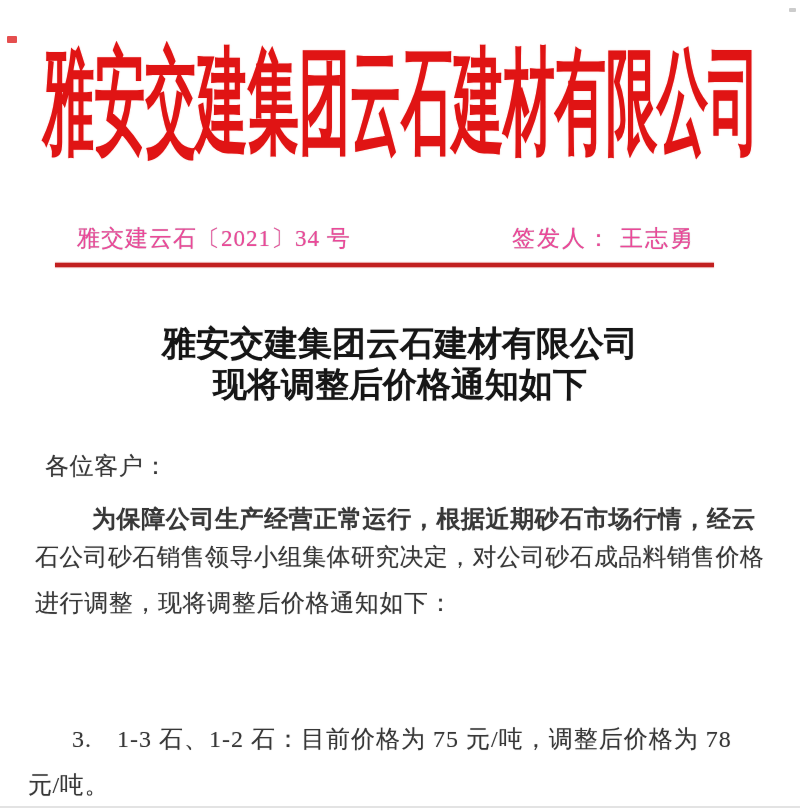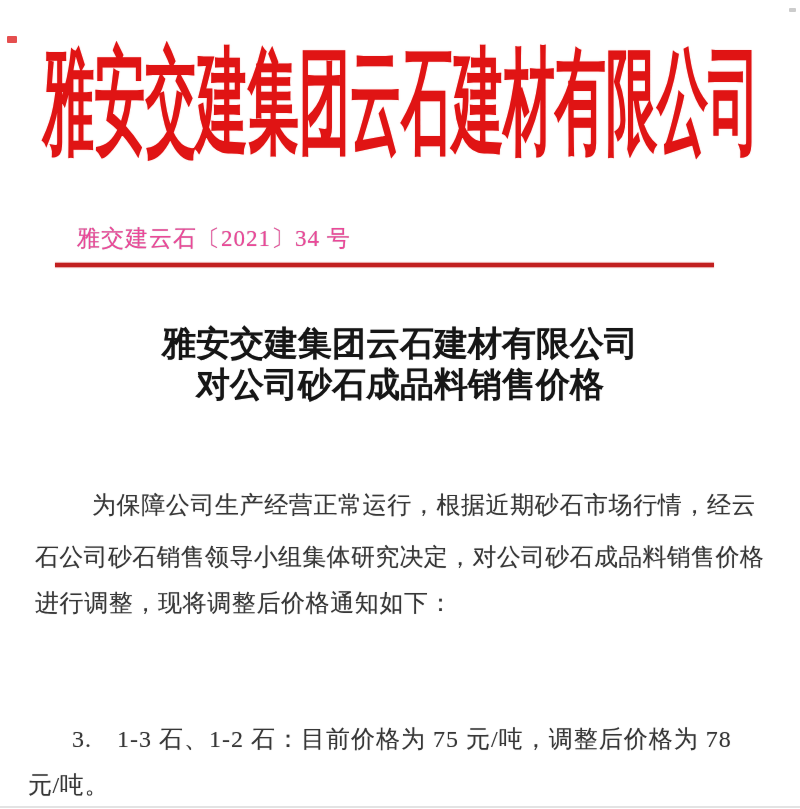--- a/index.html
+++ b/index.html
@@ -74,21 +74,21 @@
     position:absolute;
     height:46px;
     line-height:46px;
     font-size:24px;
     letter-spacing:0.6px;
     color:#383838;
     white-space:pre;
     text-shadow:0 0 1px rgba(56,56,56,.38);
   }
   .bl0{top:443px;left:45px;}
-  .bl1{top:482px;left:92px;}
+  .bl1{top:496px;left:92px;font-weight:bold;}
   .bl2{top:534px;left:35px;letter-spacing:0.3px;}
   .bl3{top:580px;left:35px;}
   .bl4{top:625px;left:70px;}
   .bl5{top:671px;left:72px;}
   .bl6{top:716px;left:72px;letter-spacing:1px;}
   .bl7{top:762px;left:28px;}
   
   .speck-red{
     position:absolute;left:7px;top:36px;width:10px;height:7px;
     background:#e03030;opacity:.85;border-radius:1px;
@@ -109,30 +109,32 @@
 
   <div class="speck-red"></div>
   <div class="speck-gray"></div>
 
   <div class="masthead">
     <div class="masthead-text">雅安交建集团云石建材有限公司</div>
   </div>
 
   <div class="doc-header">
     <span class="doc-number">雅交建云石〔2021〕34 号</span>
+    <span class="issuer"><span>签发人：</span><span class="issuer-name">王志勇</span></span>
   </div>
 
   <div class="red-divider"></div>
 
   <div class="notice-title">
     <div>雅安交建集团云石建材有限公司</div>
-    <div>对公司砂石成品料销售价格</div>
+    <div>现将调整后价格通知如下</div>
   </div>
 
   <div class="body-block">
+    <div class="bl bl0">各位客户：</div>
     <div class="bl bl1">为保障公司生产经营正常运行，根据近期砂石市场行情，经云</div>
     <div class="bl bl3">进行调整，现将调整后价格通知如下：</div>
     <div class="bl bl2">石公司砂石销售领导小组集体研究决定，对公司砂石成品料销售价格</div>
     <div class="bl bl6">3.　1-3 石、1-2 石：目前价格为 75 元/吨，调整后价格为 78</div>
     <div class="bl bl7">元/吨。</div>
   </div>
 
   <div class="bottom-line"></div>
 
 </div>

